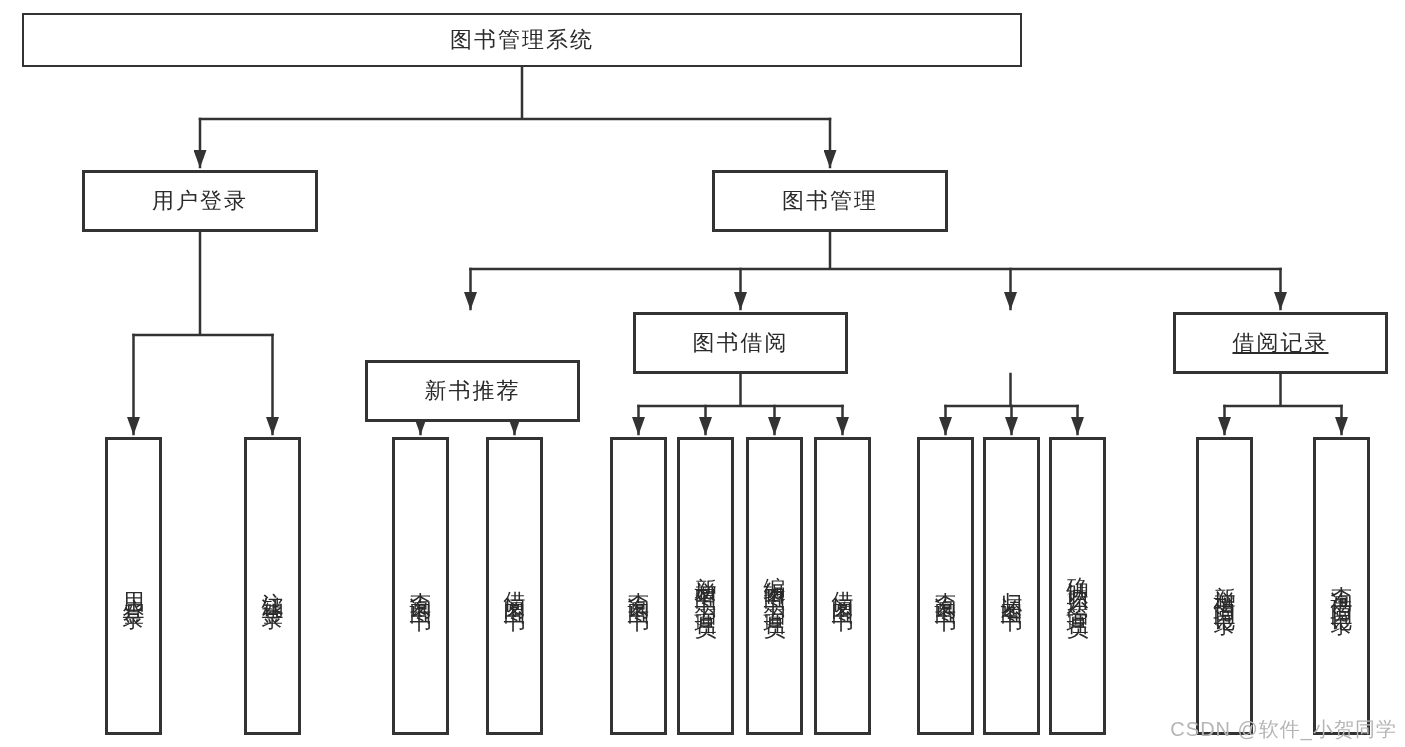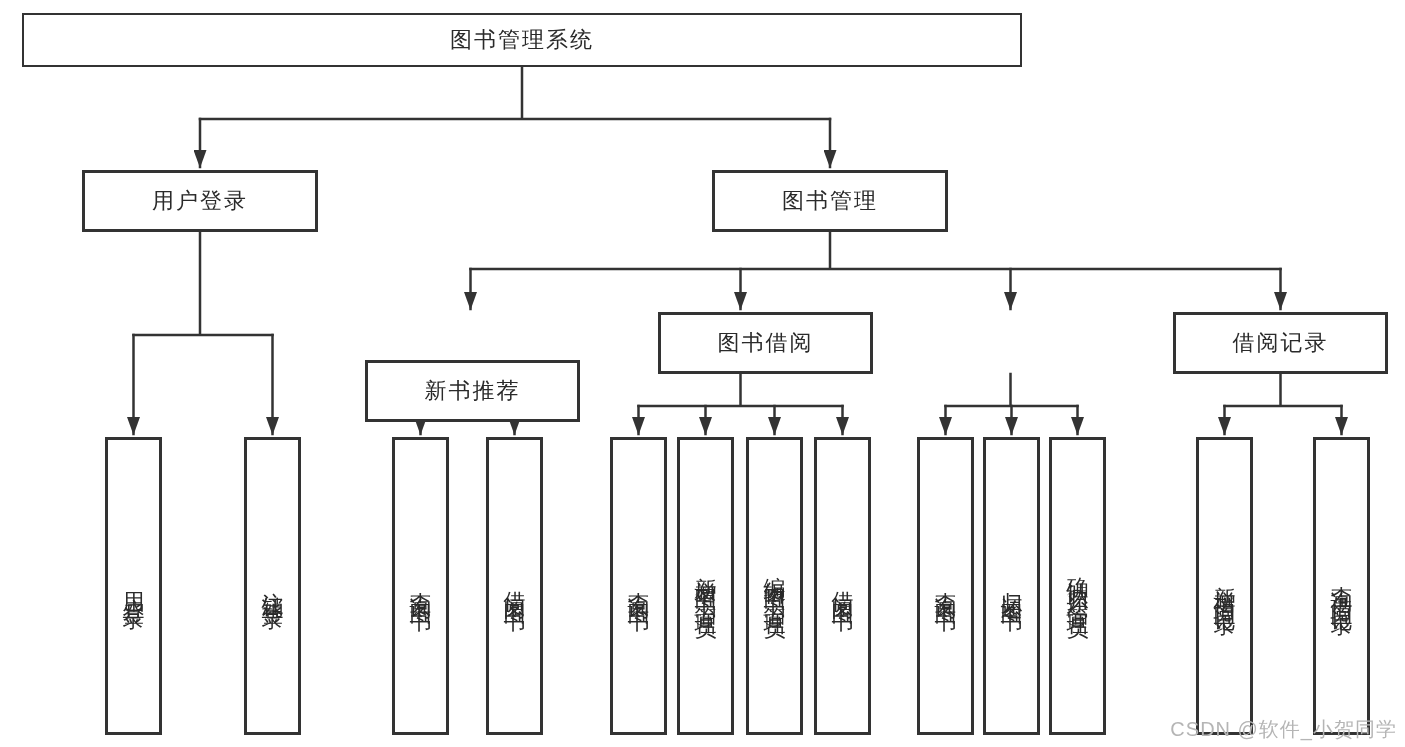--- a/index.html
+++ b/index.html
@@ -43,23 +43,23 @@
     white-space: normal;
     line-height: 1;
     font-size: 22px;
   }
   
   .root   { left: 22px;  top: 13px;  width: 1000px; height: 54px; }
   .n-login  { left: 82px;  top: 170px; width: 236px; height: 62px; }
   .n-manage { left: 712px; top: 170px; width: 236px; height: 62px; }
   .l3 { top: 312px; width: 215px; height: 62px; }
   .l3-0 { left: 365px; margin-top: 48px; }
-  .l3-1 { left: 658px; }
+  .l3-1 { left: 633px; }
   .l3-2 { left: 903px; }
-  .l3-3 { left: 1173px; }
+  .l3-3 { left: 1173px; text-decoration: underline; }
   .leaf { top: 437px; width: 57px; height: 298px; }
   .lf-0  { left: 105px; }
   .lf-1  { left: 244px; }
   .lf-2  { left: 392px; }
   .lf-3  { left: 486px; }
   .lf-4  { left: 610px; }
   .lf-5  { left: 677px; }
   .lf-6  { left: 746px; }
   .lf-7  { left: 814px; }
   .lf-8  { left: 917px; }

